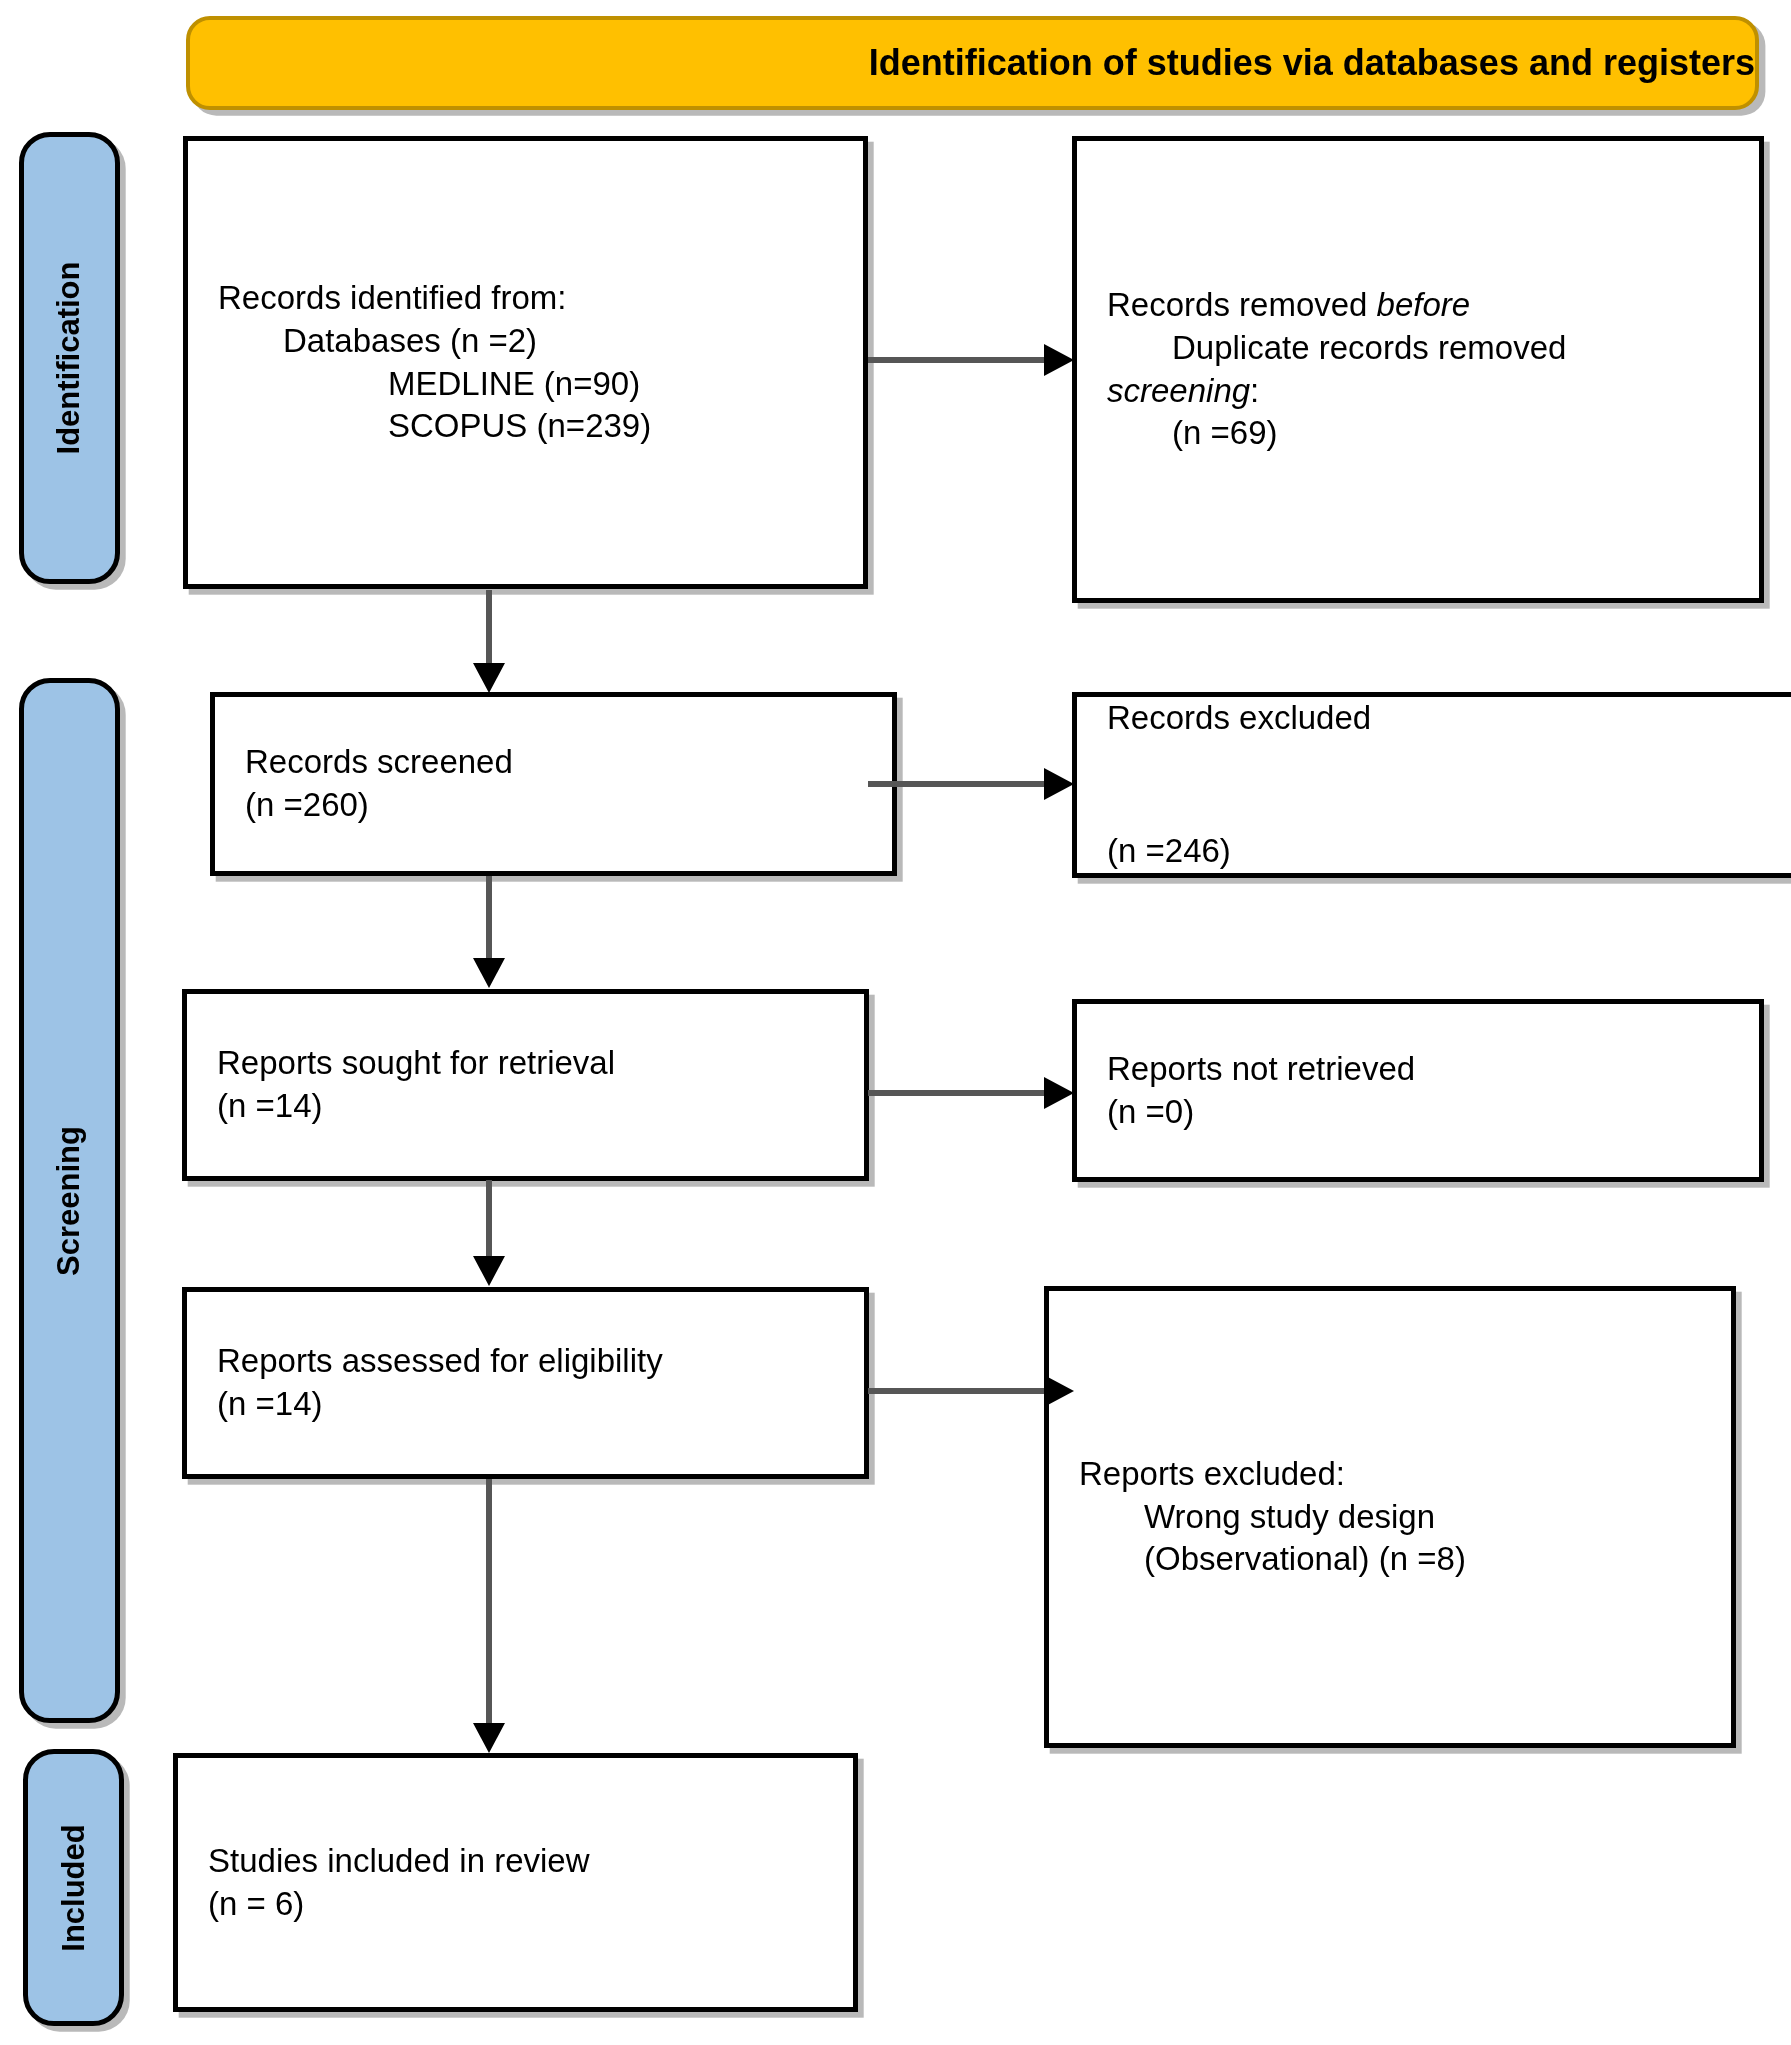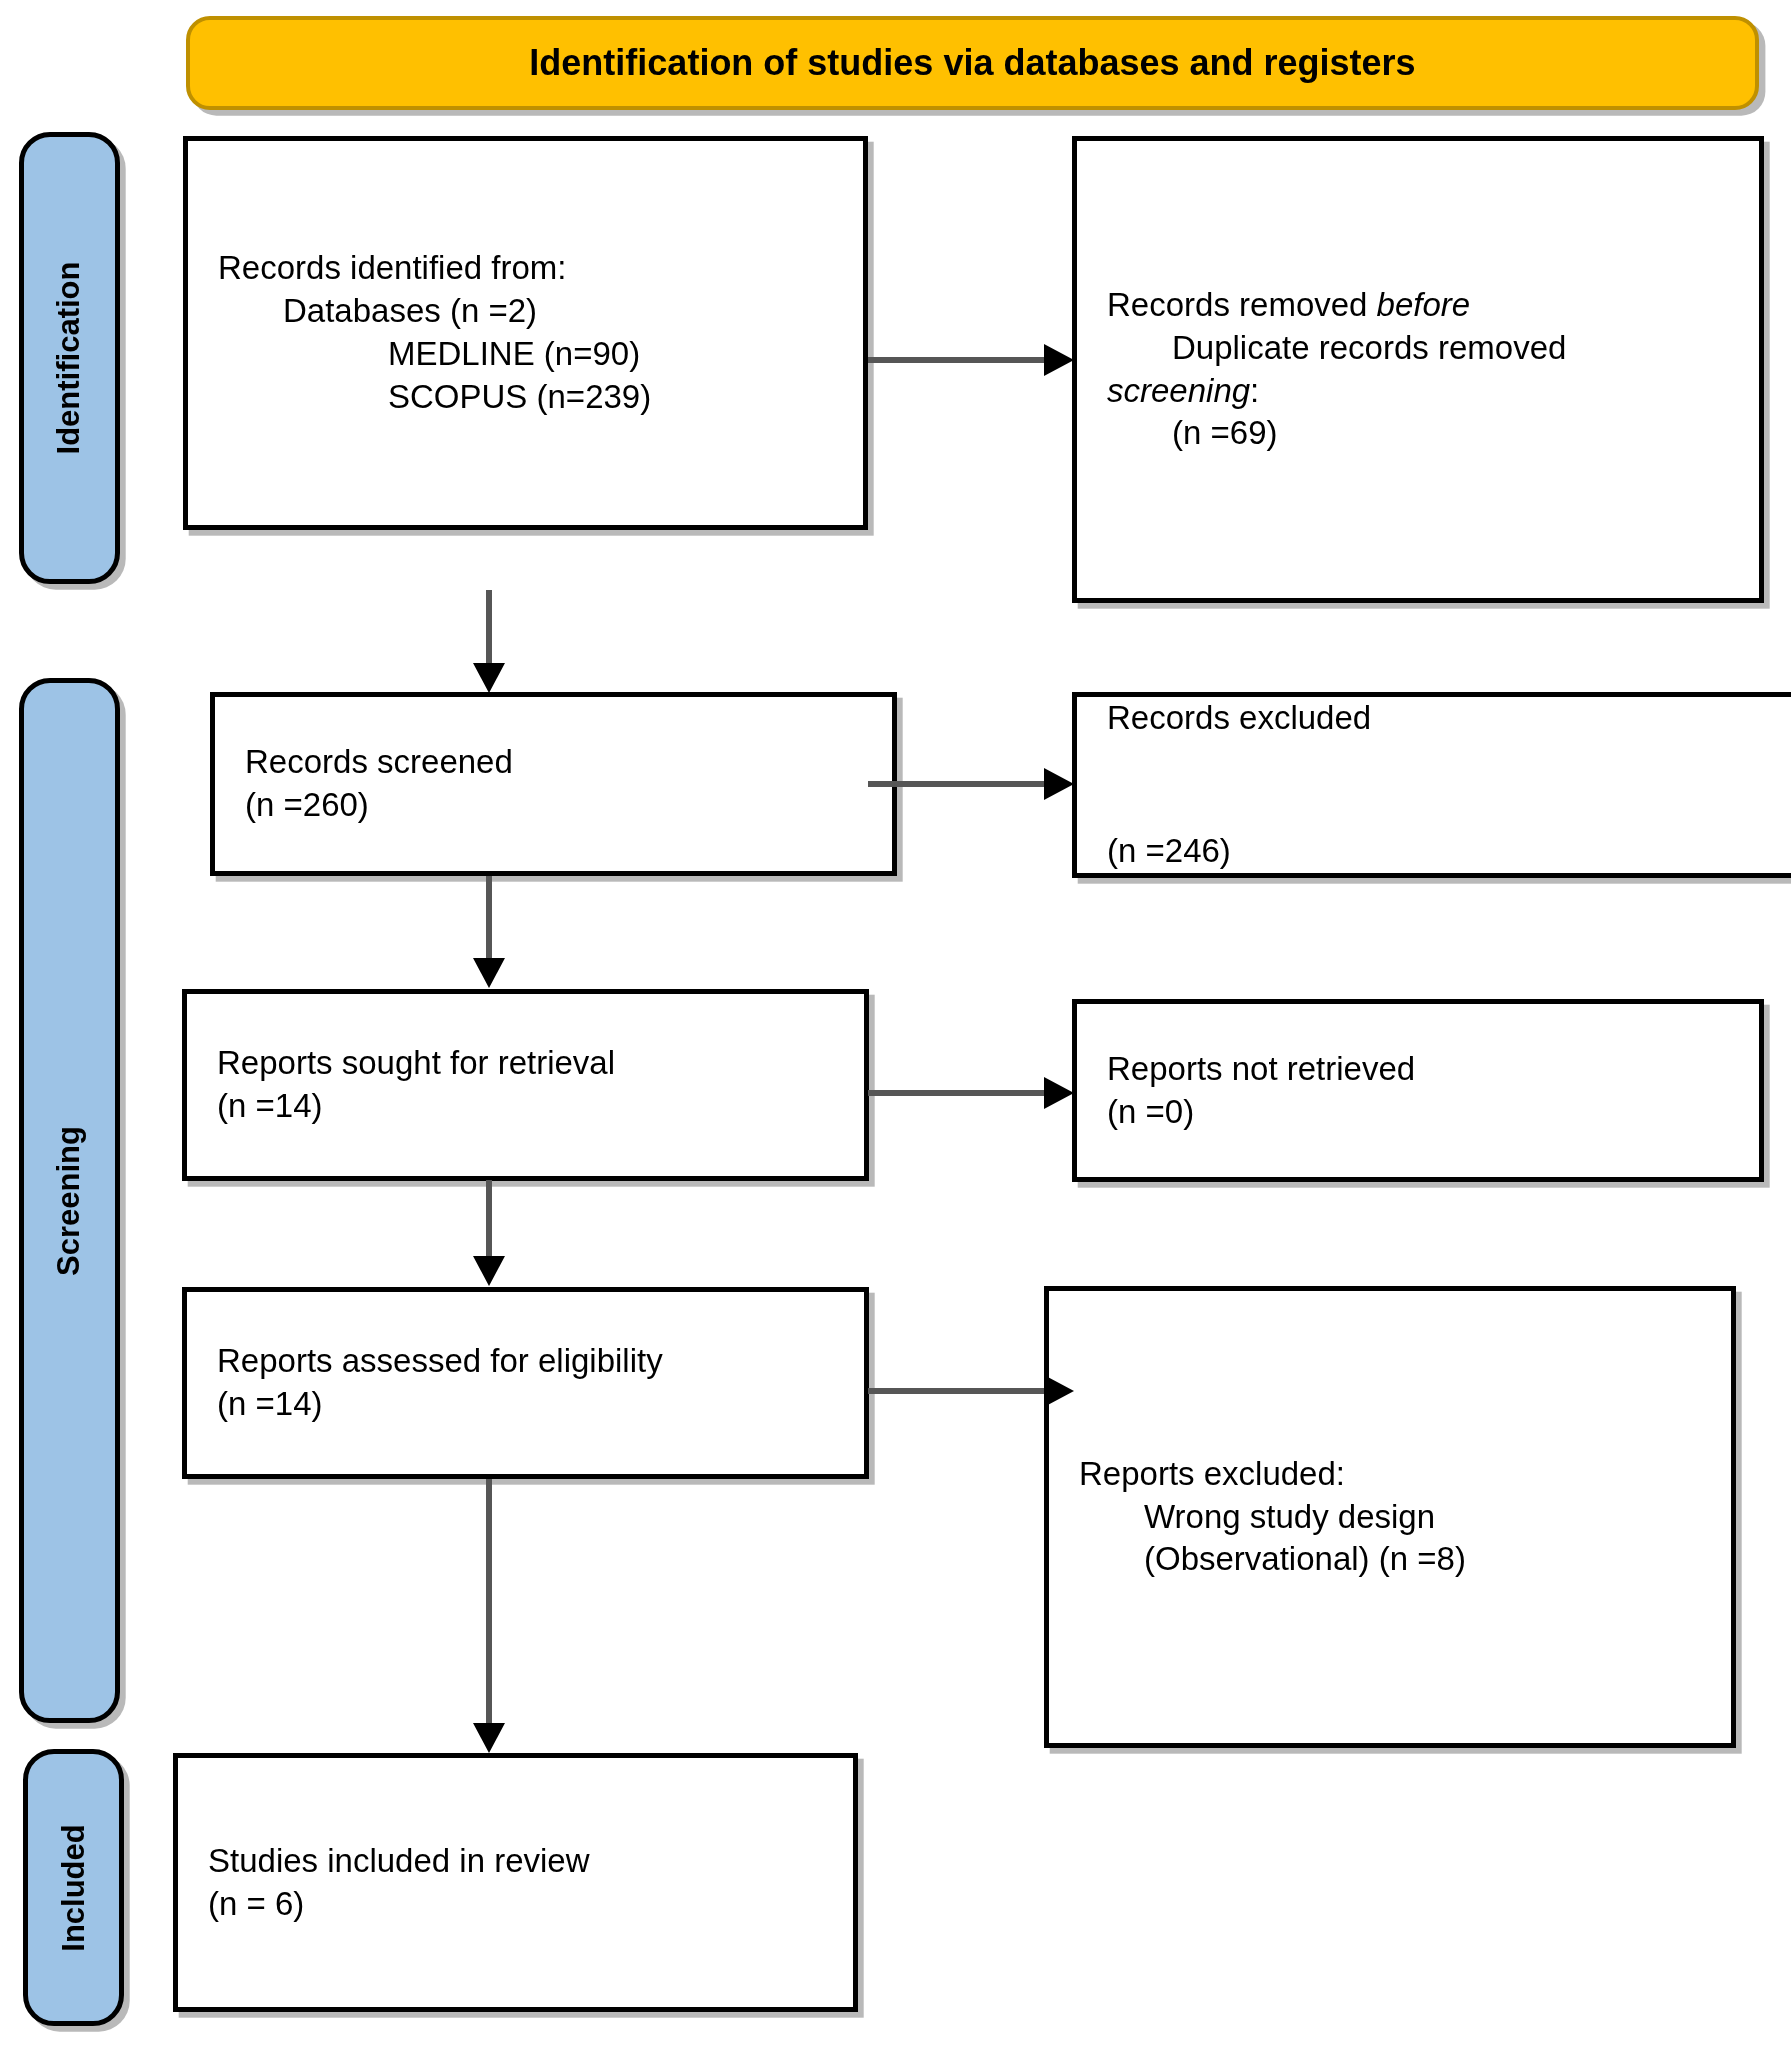--- a/index.html
+++ b/index.html
@@ -4,21 +4,21 @@
 <style>
   html,body { margin:0; padding:0; background:#ffffff; }
   .canvas {
     position:relative; width:1791px; height:2046px; background:#ffffff;
     font-family:"Liberation Sans", sans-serif; color:#000;
   }
   
   .hdr {
     position:absolute; left:186px; top:15.6px; width:1573px; height:94px;
     background:#FFC000; border:4.3px solid #BF9000; border-radius:24px;
-    box-sizing:border-box; display:flex; align-items:center; justify-content:center;
+    box-sizing:border-box; display:flex; align-items:center; justify-content:flex-end;
     font-weight:bold; font-size:36px; box-shadow:6.4px 5.7px 0 #b9b9b9;
   }
   
   .stage {
     position:absolute; background:#9DC3E6; border:5px solid #000; border-radius:31px;
     box-sizing:border-box; display:flex; align-items:center; justify-content:center;
     box-shadow:5.7px 5.7px 0 #b9b9b9;
   }
   .stage span {
     transform:rotate(-90deg); white-space:nowrap;
@@ -30,21 +30,21 @@
   
   .fbox {
     position:absolute; background:#fff; border:5px solid #000; box-sizing:border-box;
     display:flex; flex-direction:column; justify-content:center;
     padding:0 30px; font-size:33px; line-height:1.3; box-shadow:5.7px 5.7px 0 #b9b9b9;
   }
   .fline { white-space:pre-wrap; }
   .ind1 { padding-left:65px; }
   .ind2 { padding-left:170px; }
   .it { font-style:italic; }
-  .b1 { left:183px;  top:136px;  width:685px; height:394px; }
+  .b1 { left:183px;  top:136px;  width:685px; height:453px; }
   .r1 { left:1072px; top:136px;  width:692px; height:467px; }
   .b2 { left:182px;  top:692px;  width:687px; height:184px;margin-left:28px; }
   .r2 { left:1072px; top:692px;  width:754px; height:186px;justify-content:space-between; }
   .b3 { left:182px;  top:989px; width:687px; height:192px; }
   .r3 { left:1072px; top:999px; width:692px; height:183px; }
   .b4 { left:182px;  top:1287px; width:687px; height:192px; }
   .r4 { left:1044px; top:1286px; width:692px; height:462px; }
   .b5 { left:173px;  top:1753px; width:685px; height:259px; }
   
   .hl { position:absolute; height:5.7px; background:#565656; }

